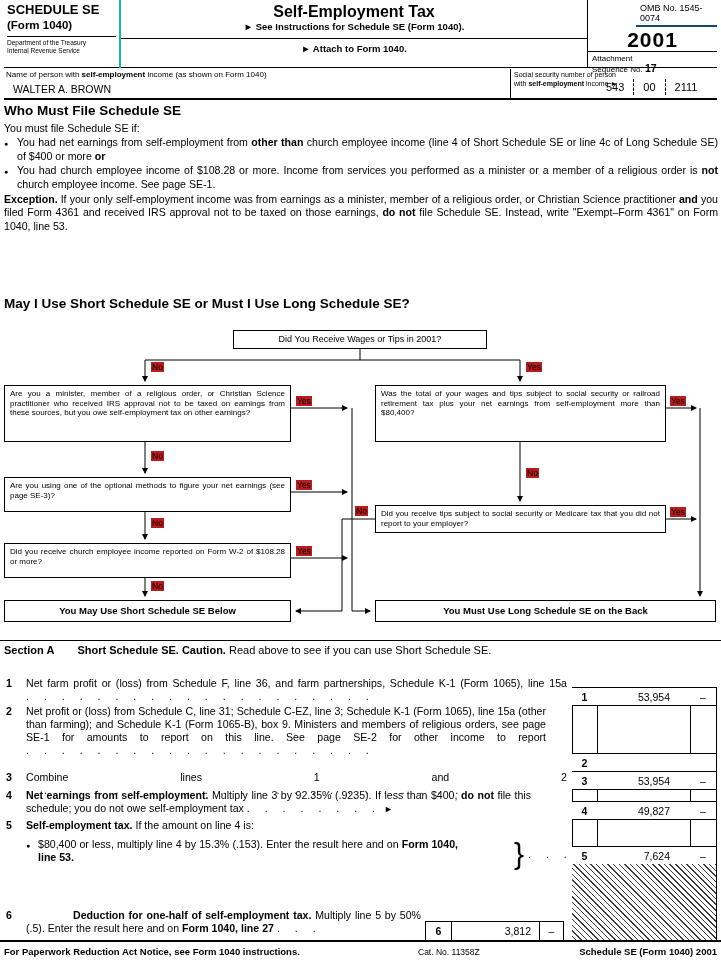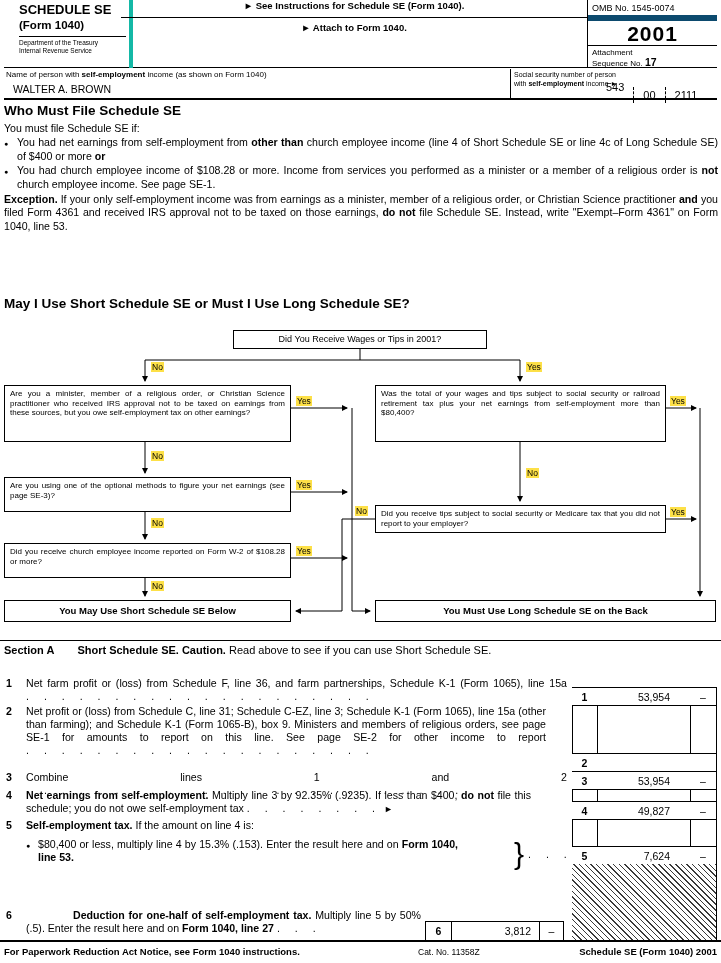--- a/index.html
+++ b/index.html
@@ -4,60 +4,60 @@
 <style>
   * { box-sizing: border-box; margin: 0; padding: 0; }
   html,body { width: 721px; height: 963px; }
   body {
     position: relative; background: #fff; color: #000;
     font-family: "Liberation Sans", sans-serif; overflow: hidden;
   }
 
   
   .header { position:absolute; left:4px; top:0; width:713px; height:68px; border-bottom:1px solid #000; }
-  .h-left { position:absolute; left:12px; top:0; width:117px; height:68px; border-right:4px solid #14b8a6; padding:2px 3px; }
+  .h-left { position:absolute; left:0; top:0; width:117px; height:68px; border-right:2px solid #14b8a6; padding:2px 3px; }
   .sched { font-weight:bold; font-size:13px; }
   .form1040 { font-weight:bold; font-size:11.5px; margin-top:2px; }
   .dept-box { border-top:1px solid #000; margin-top:5px; padding-top:2px; font-size:6.5px; line-height:8px; }
   .h-center { position:absolute; left:117px; top:0; width:467px; height:68px; border-right:1px solid #000; text-align:center; }
   .title { font-size:16px; font-weight:bold; padding-top:3px; }
   .see { font-size:9.5px; font-weight:bold; }
   .center-rule { border-top:1px solid #000; margin-top:6px; }
   .attach { font-size:9.5px; font-weight:bold; padding-top:4px; }
   .h-right { position:absolute; left:584px; top:0; width:129px; height:68px; }
-  .omb { font-size:9px; padding:3px 4px 2px; border-bottom:6px solid #0c4a6e; }
+  .omb { font-size:9px; padding:3px 4px 2px; border-bottom:2px solid #0c4a6e;margin-left:48px; }
   .year { font-size:21px; font-weight:bold; text-align:center; height:25px; line-height:25px; border-bottom:1px solid #000; letter-spacing:1px; }
   .attachment { padding:2px 4px; font-size:8px; line-height:9.5px; }
   .seq { font-weight:bold; font-size:10.5px; }
 
   
   .name-row { position:absolute; left:4px; top:69px; width:713px; height:31px; border-bottom:2.5px solid #000; }
   .name-cell { position:absolute; left:0; top:0; width:506px; height:31px; padding:1px 2px; }
   .small-label { font-size:8px; line-height:9px; }
   .name-value { font-size:10.5px; padding:4px 0 0 7px; }
   .ssn-cell { position:absolute; left:506px; top:0; width:207px; height:31px; border-left:1px solid #000; padding:2px 3px; }
   .ssn-label { font-size:7px; line-height:8.5px; width:112px; }
   .ssn-value { position:absolute; left:86px; top:10px; display:flex; font-size:11px; }
   .ssn-part { padding:2px 9px; }
-  .ssn-part + .ssn-part { border-left:1px dashed #000;margin-top:8px; }
+  .ssn-part + .ssn-part { border-left:1px dashed #000; }
 
   
   .wmf { position:absolute; left:4px; top:104px; width:714px; font-size:10.6px; line-height:13.6px; text-align:justify; }
   .wmf h2 { font-size:13.5px; margin-bottom:4px; text-align:left; }
   .wmf p { margin-top:1px; }
   .bullet { position:relative; padding-left:13px; }
   .bullet-mark { position:absolute; left:0; top:1px; font-size:7px; }
 
   
   .flow { position:absolute; left:0; top:296px; width:721px; height:336px; }
   .flow h2 { font-size:13.5px; margin-left:4px; }
   .fc-box { position:absolute; border:1px solid #000; font-size:8px; line-height:9.6px; padding:3px 5px; background:#fff; text-align:justify; }
   .fc-top { text-align:center; font-size:9px; display:flex; align-items:center; justify-content:center; }
   .fc-final { font-weight:bold; font-size:9.5px; text-align:center; display:flex; align-items:center; justify-content:center; }
-  .fc-label { position:absolute; font-size:8.5px; background:#fde047; padding:0 1px; }
+  .fc-label { position:absolute; font-size:8.5px; background:#b91c1c; padding:0 1px; }
   .arrows { position:absolute; left:0; top:0; width:721px; height:336px; }
   .ln { stroke:#000; stroke-width:1; fill:none; }
 
   
   .secA { position:absolute; left:0; top:640px; width:721px; height:300px; border-top:1.5px solid #000; }
   .secA-header { position:absolute; left:4px; top:3px; font-size:11px; }
   .secA-label { font-weight:bold; margin-right:20px; }
   .line-num { position:absolute; left:6px; width:16px; font-weight:bold; font-size:10.6px; }
   .line-text { position:absolute; left:26px; font-size:10.6px; line-height:13px; text-align:justify; }
   .leaders { letter-spacing:6px; white-space:nowrap; }
@@ -90,20 +90,21 @@
 <div class="header">
   <div class="h-left">
     <div class="sched">SCHEDULE SE</div>
     <div class="form1040">(Form 1040)</div>
     <div class="dept-box">
       <div>Department of the Treasury</div>
       <div>Internal Revenue Service</div>
     </div>
   </div>
   <div class="h-center">
+    <div class="title">Self-Employment Tax</div>
     <div class="see">► See Instructions for Schedule SE (Form 1040).</div>
     <div class="center-rule"></div>
     <div class="attach">► Attach to Form 1040.</div>
   </div>
   <div class="h-right">
     <div class="omb">OMB No. 1545-0074</div>
     <div class="year">2001</div>
     <div class="attachment">
       <div>Attachment</div>
       <div><span>Sequence No.</span> <span class="seq">17</span></div>

